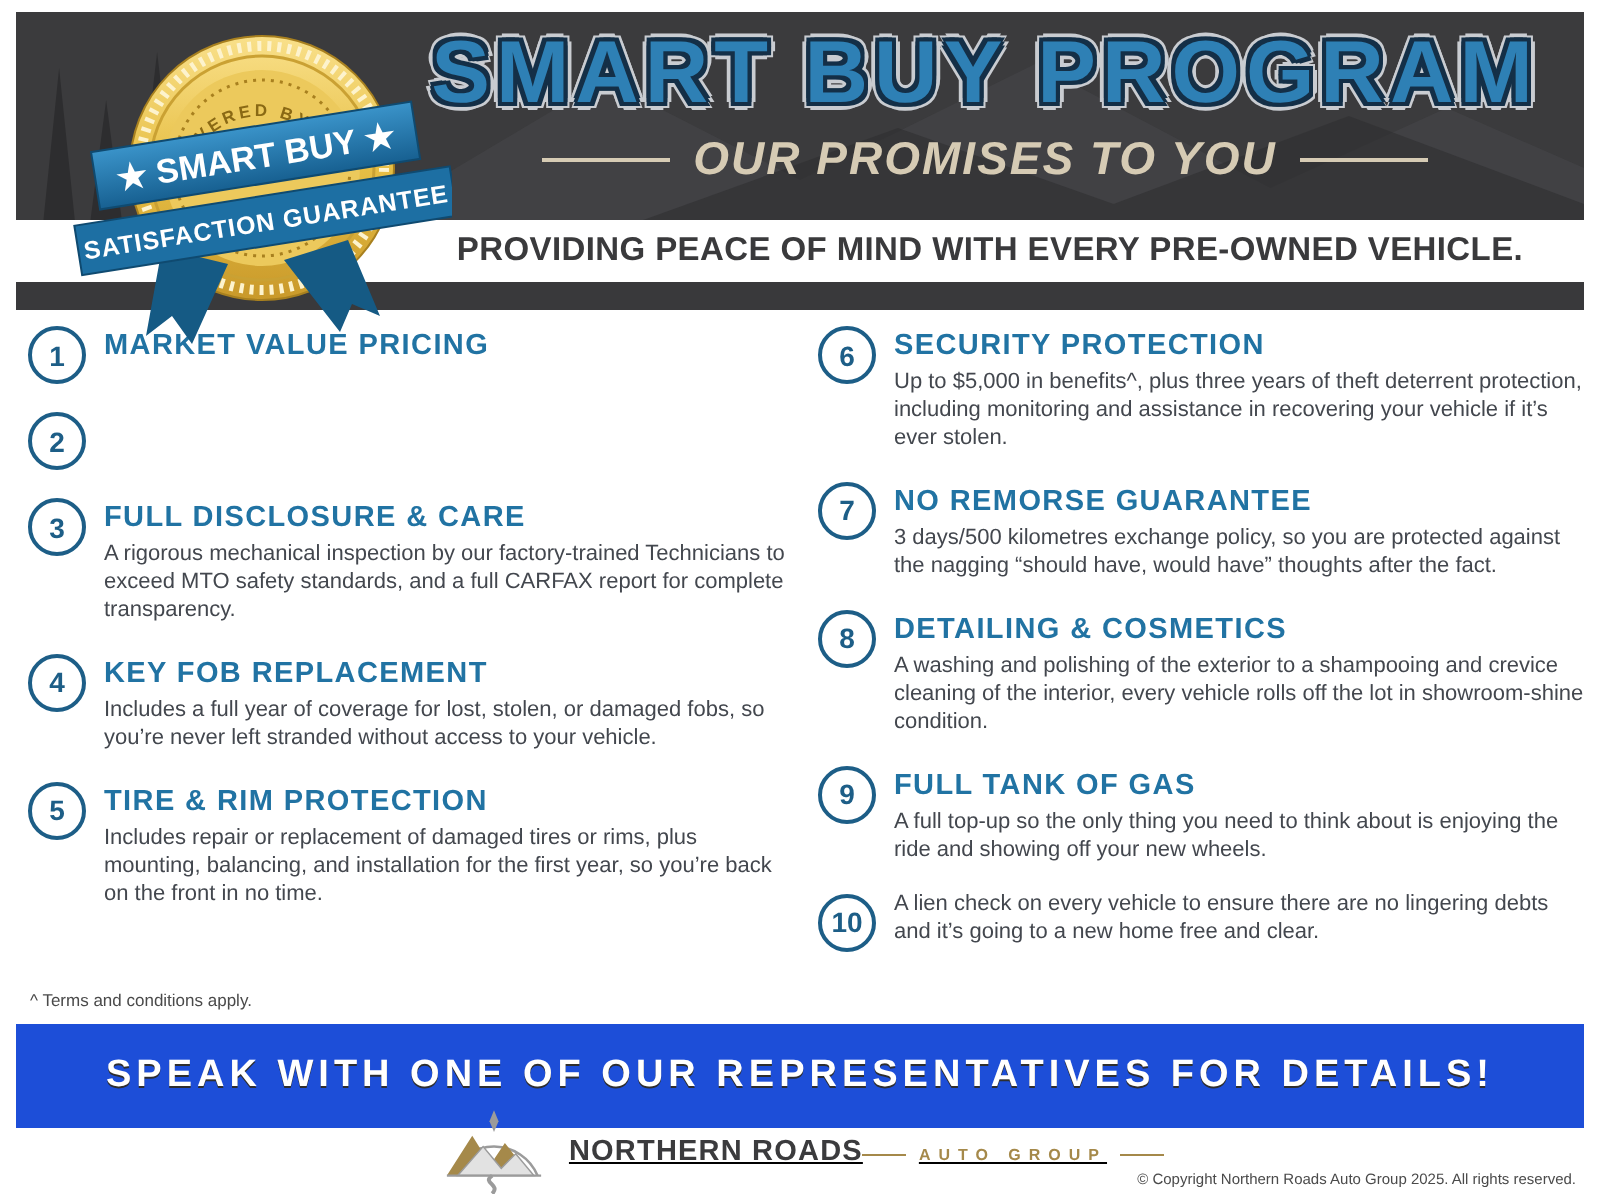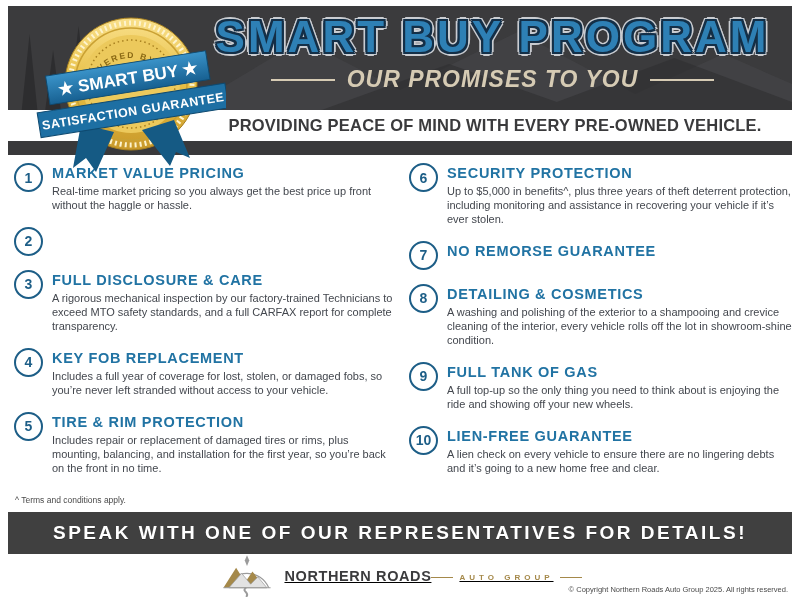--- a/index.html
+++ b/index.html
@@ -65,21 +65,21 @@
   .ptitle {
     color:#2173a3; font-weight:bold; font-size:14.5px; letter-spacing:0.7px;
     margin:3px 0 4px; white-space:nowrap;
   }
   .pbody { color:#43474e; font-size:11px; line-height:1.27; max-width:345px; }
   .footnote {
     position:absolute; left:15px; top:495px; font-size:8.5px; color:#4a4a4a;
   }
   
   .cta-bar {
-    position:absolute; left:8px; right:8px; top:512px; height:42px; background:#404040;
+    position:absolute; left:8px; right:8px; top:512px; height:52px; background:#1d4ed8;
     display:flex; align-items:center; justify-content:center;
   }
   .cta-text {
     color:#ffffff; font-size:19px; font-weight:bold; letter-spacing:2.5px; white-space:nowrap;
     text-shadow:0 1px 0 #2e2e2e;
   }
   
   .footer {
     position:absolute; left:8px; right:8px; top:554px; height:44px;
     display:flex; align-items:center; justify-content:center; gap:8px;
@@ -165,21 +165,20 @@
       </g>
     </svg>
   </div>
 
   <div class="main">
     <div id="col-left">
     <div class="promise">
       <div class="num">1</div>
       <div class="ptexts">
         <div class="ptitle">MARKET VALUE PRICING</div>
-        <div class="pbody">Real-time market pricing so you always get the best price up front without the haggle or hassle.</div>
       </div>
     </div>
 
     <div class="promise">
       <div class="num">2</div>
       <div class="ptexts">
       </div>
     </div>
 
     <div class="promise">
@@ -212,20 +211,21 @@
       <div class="ptexts">
         <div class="ptitle">SECURITY PROTECTION</div>
         <div class="pbody">Up to $5,000 in benefits^, plus three years of theft deterrent protection, including monitoring and assistance in recovering your vehicle if it’s ever stolen.</div>
       </div>
     </div>
 
     <div class="promise">
       <div class="num">7</div>
       <div class="ptexts">
         <div class="ptitle">NO REMORSE GUARANTEE</div>
+        <div class="pbody">3 days/500 kilometres exchange policy, so you are protected against the nagging “should have, would have” thoughts after the fact.</div>
       </div>
     </div>
 
     <div class="promise">
       <div class="num">8</div>
       <div class="ptexts">
         <div class="ptitle">DETAILING &amp; COSMETICS</div>
         <div class="pbody">A washing and polishing of the exterior to a shampooing and crevice cleaning of the interior, every vehicle rolls off the lot in showroom-shine condition.</div>
       </div>
     </div>
@@ -234,21 +234,20 @@
       <div class="num">9</div>
       <div class="ptexts">
         <div class="ptitle">FULL TANK OF GAS</div>
         <div class="pbody">A full top-up so the only thing you need to think about is enjoying the ride and showing off your new wheels.</div>
       </div>
     </div>
 
     <div class="promise">
       <div class="num">10</div>
       <div class="ptexts">
-        <div class="ptitle">LIEN-FREE GUARANTEE</div>
         <div class="pbody">A lien check on every vehicle to ensure there are no lingering debts and it’s going to a new home free and clear.</div>
       </div>
     </div>
   </div>
   </div>
 
   <div class="footnote">^ Terms and conditions apply.</div>
 
   <div class="cta-bar">
     <span class="cta-text">SPEAK WITH ONE OF OUR REPRESENTATIVES FOR DETAILS!</span>

